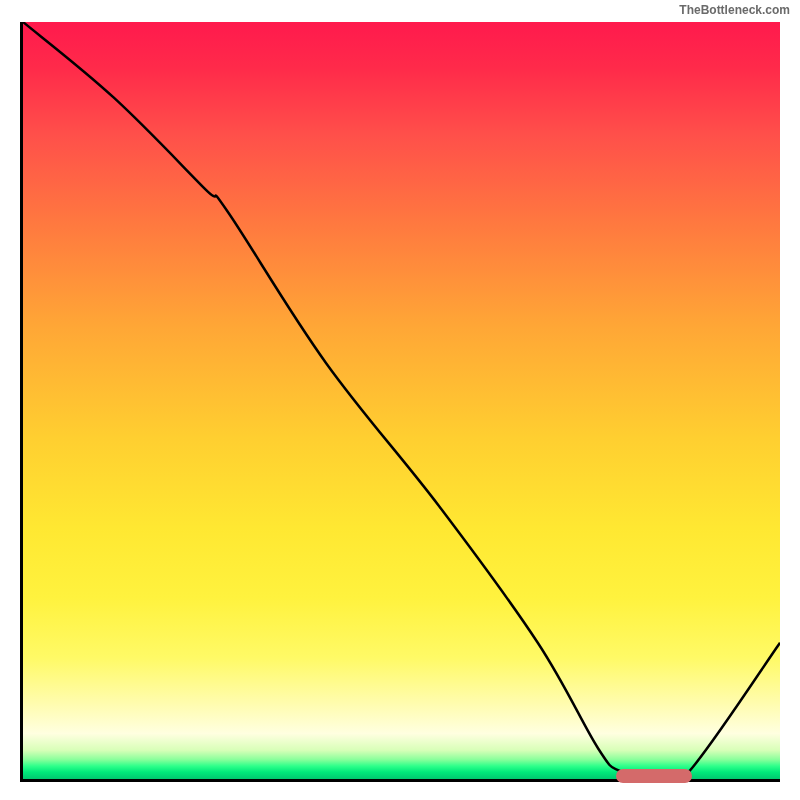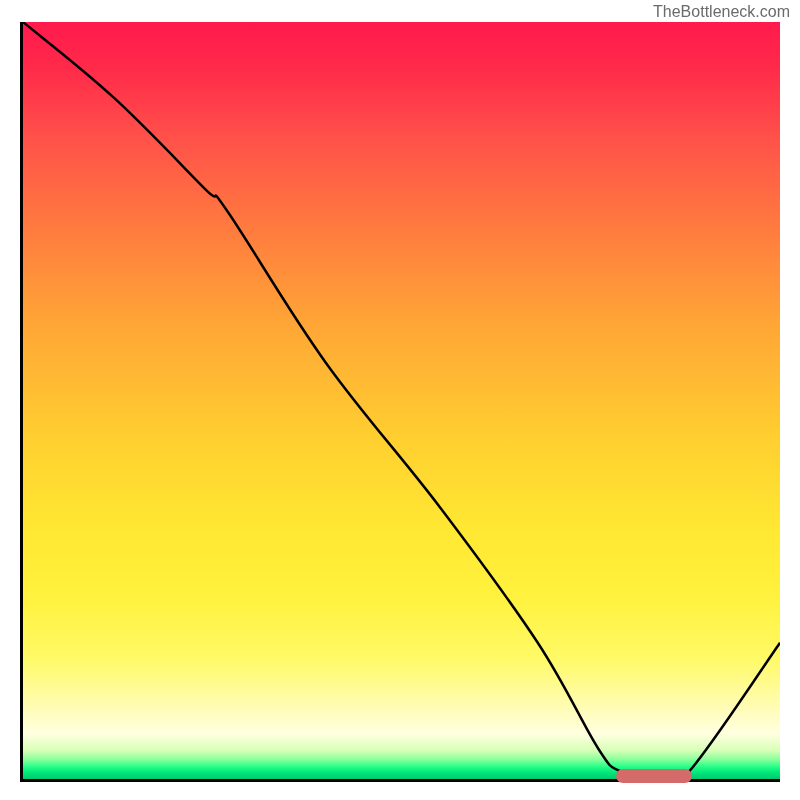--- a/index.html
+++ b/index.html
@@ -8,22 +8,22 @@
     height: 800px;
     background: #ffffff;
     position: relative;
     overflow: hidden;
     font-family: Arial, sans-serif;
   }
   .watermark {
     position: absolute;
     top: 3px;
     right: 10px;
-    font-size: 16px;
-    font-weight: normal;
+    font-size: 12px;
+    font-weight: bold;
     color: #6a6a6a;
     z-index: 10;
   }
   .plot-area {
     position: absolute;
     left: 20px;
     top: 22px;
     width: 760px;
     height: 760px;
     border-left: 3px solid #000;

